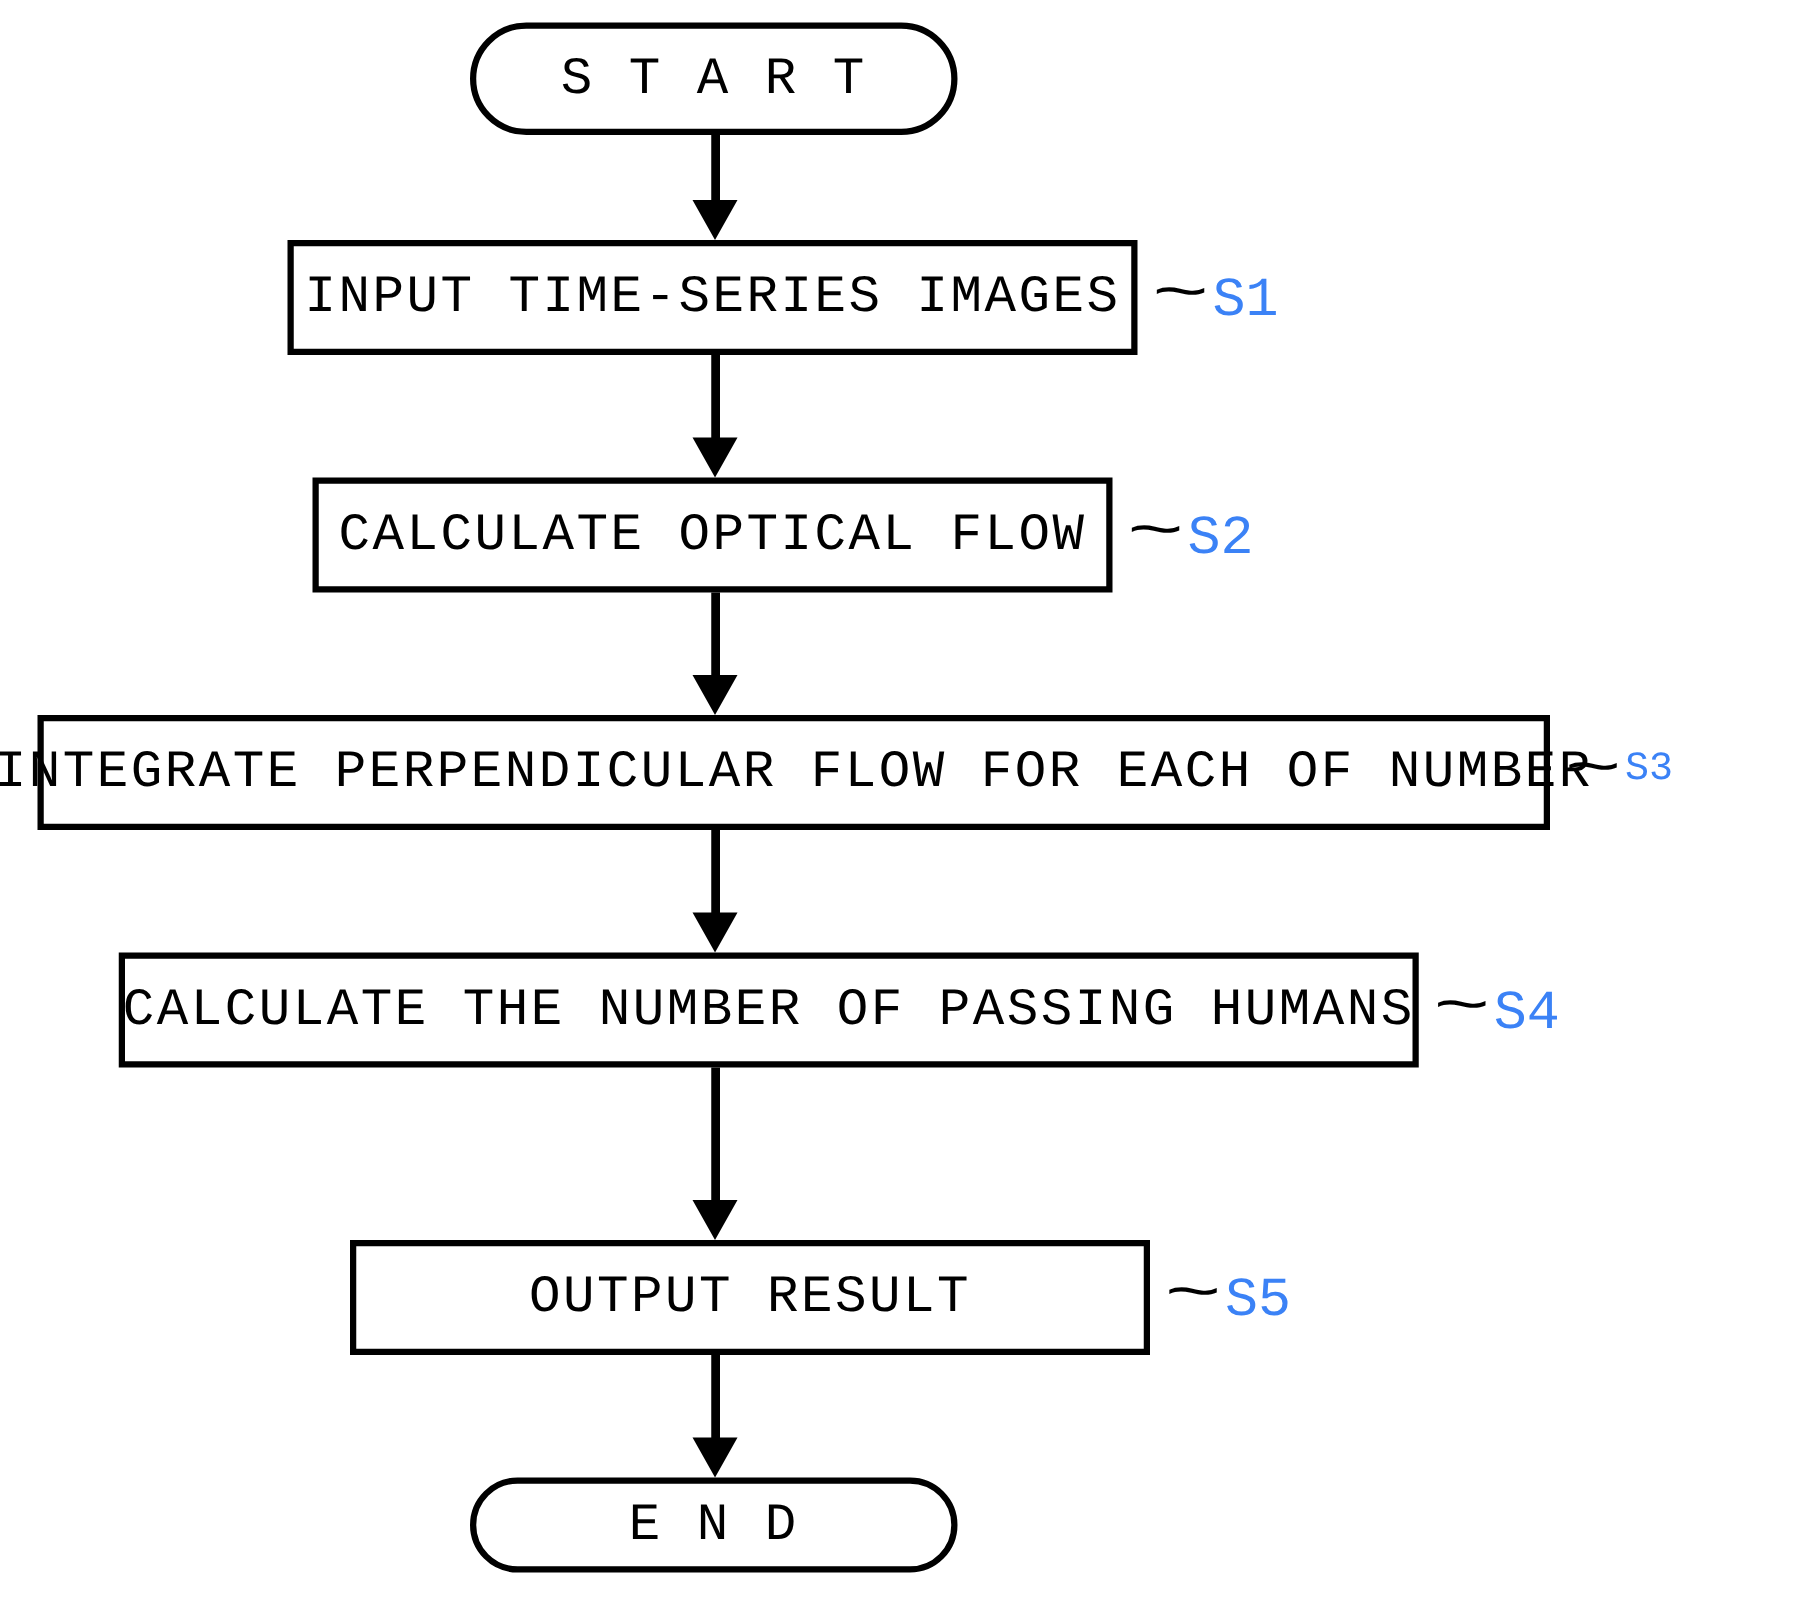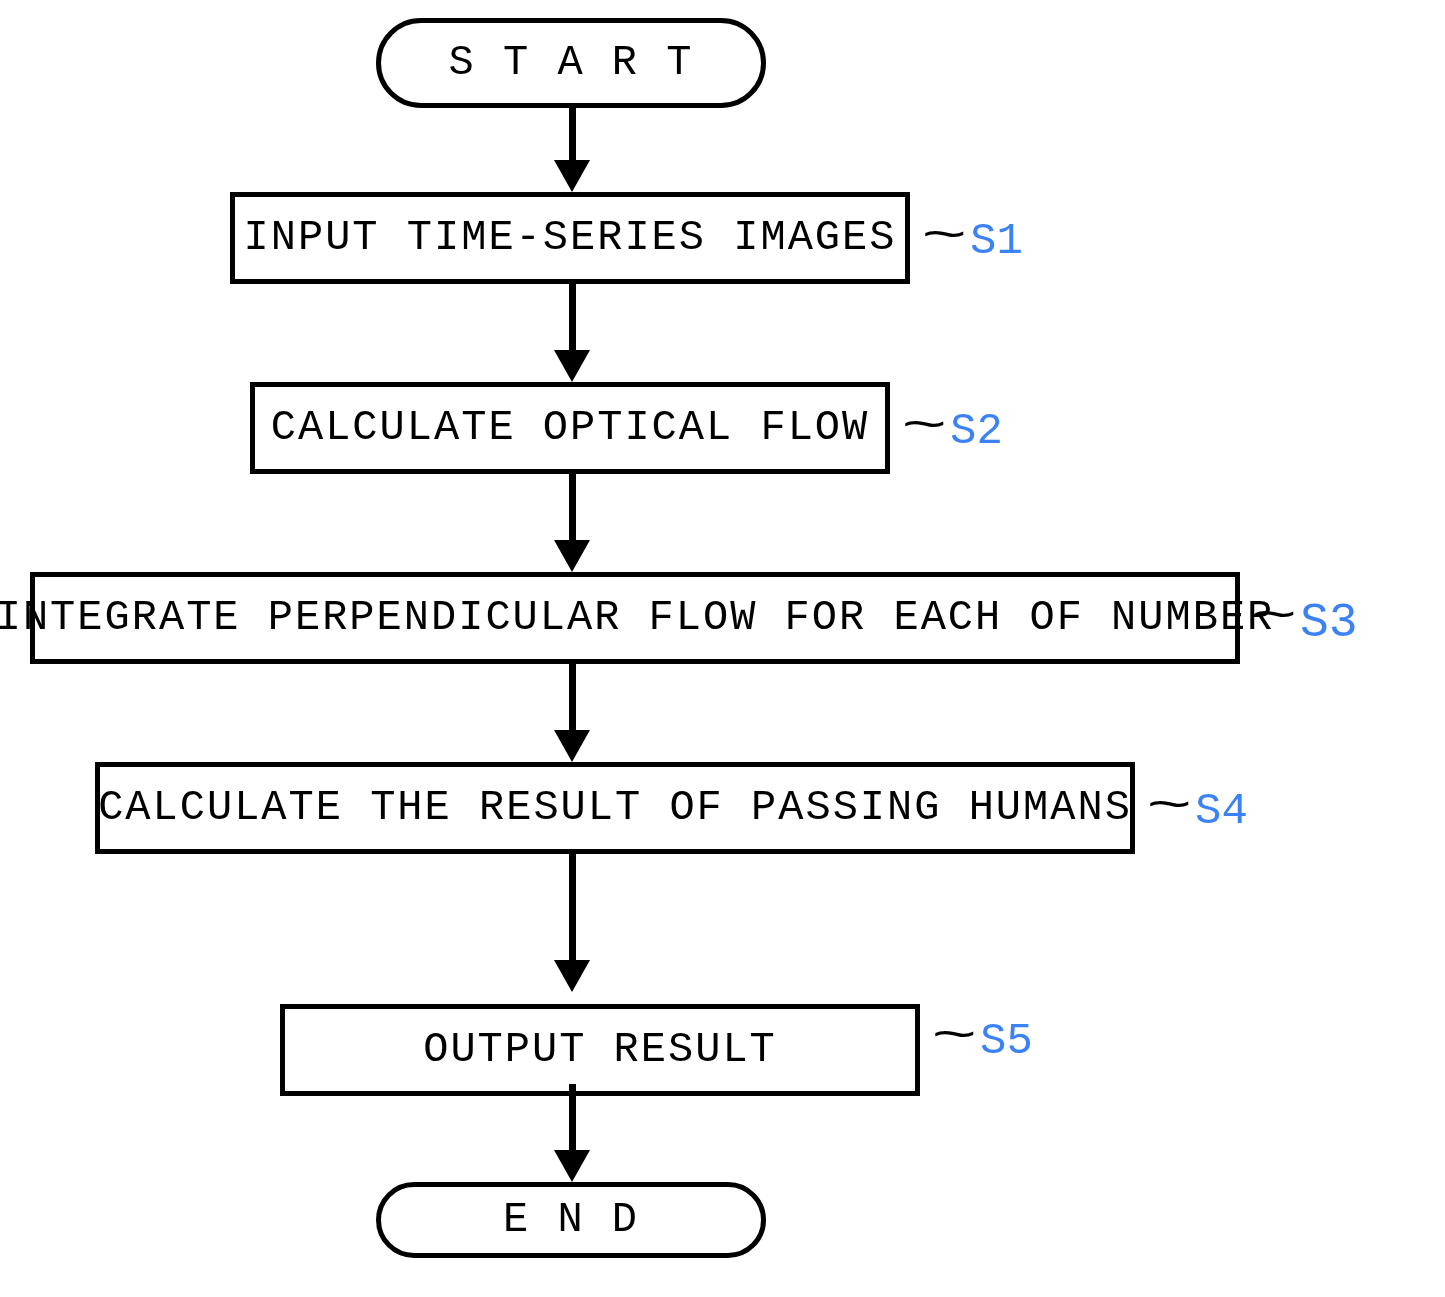--- a/index.html
+++ b/index.html
@@ -84,35 +84,35 @@
   <div class="tilde" style="left:910px; top:400px; font-size:48px;">~</div>
   <div class="step-label" style="left:950px; top:406px; font-size:44px;">S2</div>
 
   <div class="arrow-stem" style="left:569px; top:474px; width:7px; height:70px;"></div>
   <div class="arrow-head" style="left:554px; top:540px;"></div>
 
   <div class="node process" style="left:30px; top:572px; width:1210px; height:92px;">
     <span style="font-size:42px; letter-spacing:2px;">INTEGRATE PERPENDICULAR FLOW FOR EACH OF NUMBER</span>
   </div>
   <div class="tilde" style="left:1260px; top:590px; font-size:48px;">~</div>
-  <div class="step-label" style="left:1300px; top:596px; font-size:48px;">S3</div>
+  <div class="step-label" style="left:1300px; top:596px; font-size:32px;">S3</div>
 
   <div class="arrow-stem" style="left:569px; top:664px; width:7px; height:70px;"></div>
   <div class="arrow-head" style="left:554px; top:730px;"></div>
 
   <div class="node process" style="left:95px; top:762px; width:1040px; height:92px;">
-    <span style="font-size:42px; letter-spacing:2px;">CALCULATE THE RESULT OF PASSING HUMANS</span>
+    <span style="font-size:42px; letter-spacing:2px;">CALCULATE THE NUMBER OF PASSING HUMANS</span>
   </div>
   <div class="tilde" style="left:1155px; top:780px; font-size:48px;">~</div>
   <div class="step-label" style="left:1195px; top:786px; font-size:44px;">S4</div>
 
   <div class="arrow-stem" style="left:569px; top:854px; width:7px; height:110px;"></div>
   <div class="arrow-head" style="left:554px; top:960px;"></div>
 
-  <div class="node process" style="left:280px; top:992px; width:640px; height:92px;margin-top:12px;">
+  <div class="node process" style="left:280px; top:992px; width:640px; height:92px;">
     <span style="font-size:42px; letter-spacing:2px;">OUTPUT RESULT</span>
   </div>
   <div class="tilde" style="left:940px; top:1010px; font-size:48px;">~</div>
   <div class="step-label" style="left:980px; top:1016px; font-size:44px;">S5</div>
 
   <div class="arrow-stem" style="left:569px; top:1084px; width:7px; height:70px;"></div>
   <div class="arrow-head" style="left:554px; top:1150px;"></div>
 
   <div class="node terminator" style="left:376px; top:1182px; width:390px; height:76px;">
     <span style="font-size:42px; letter-spacing:2px;">E N D</span>

